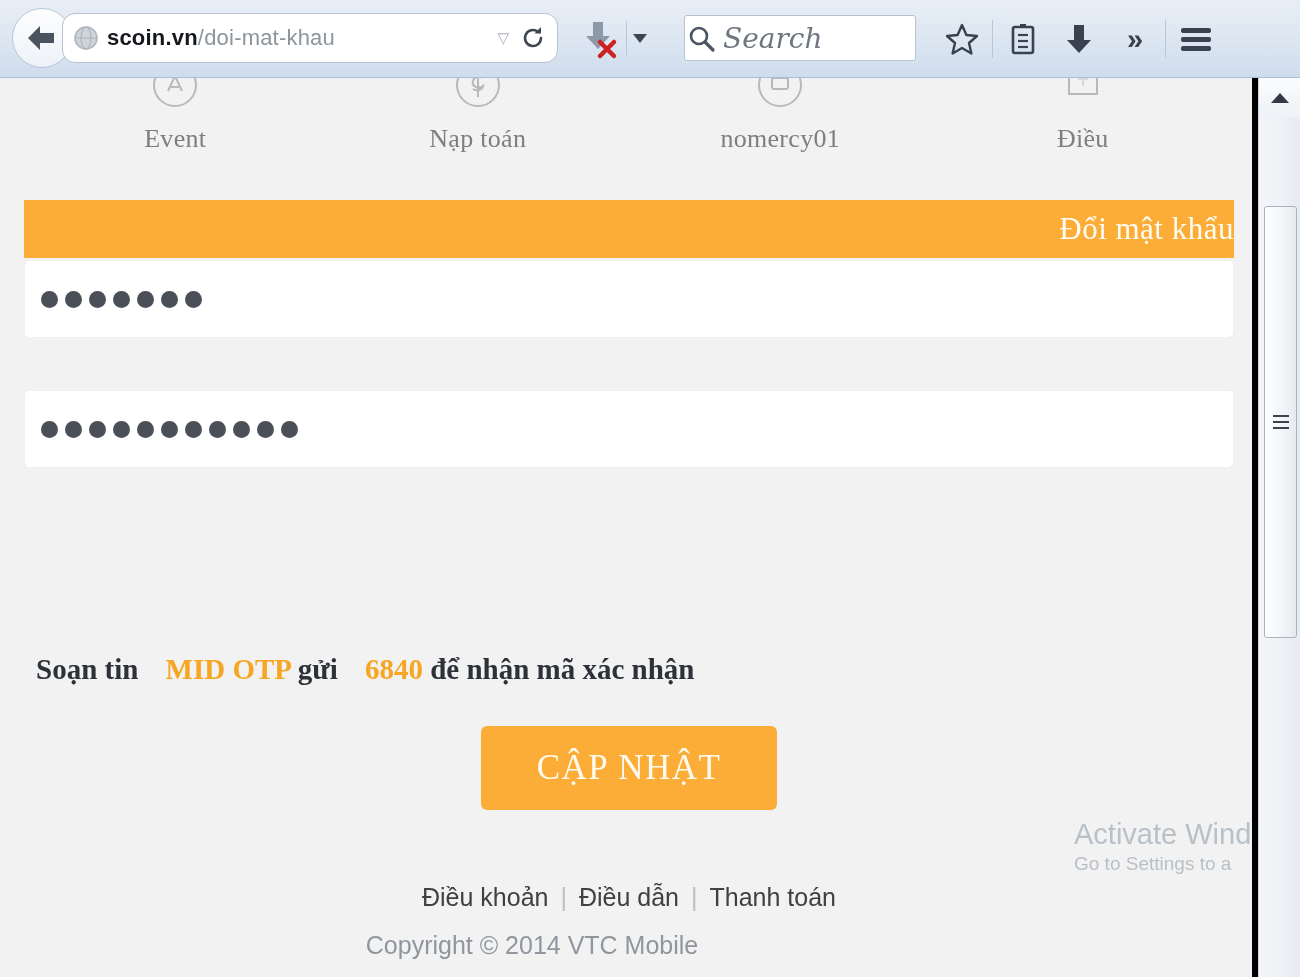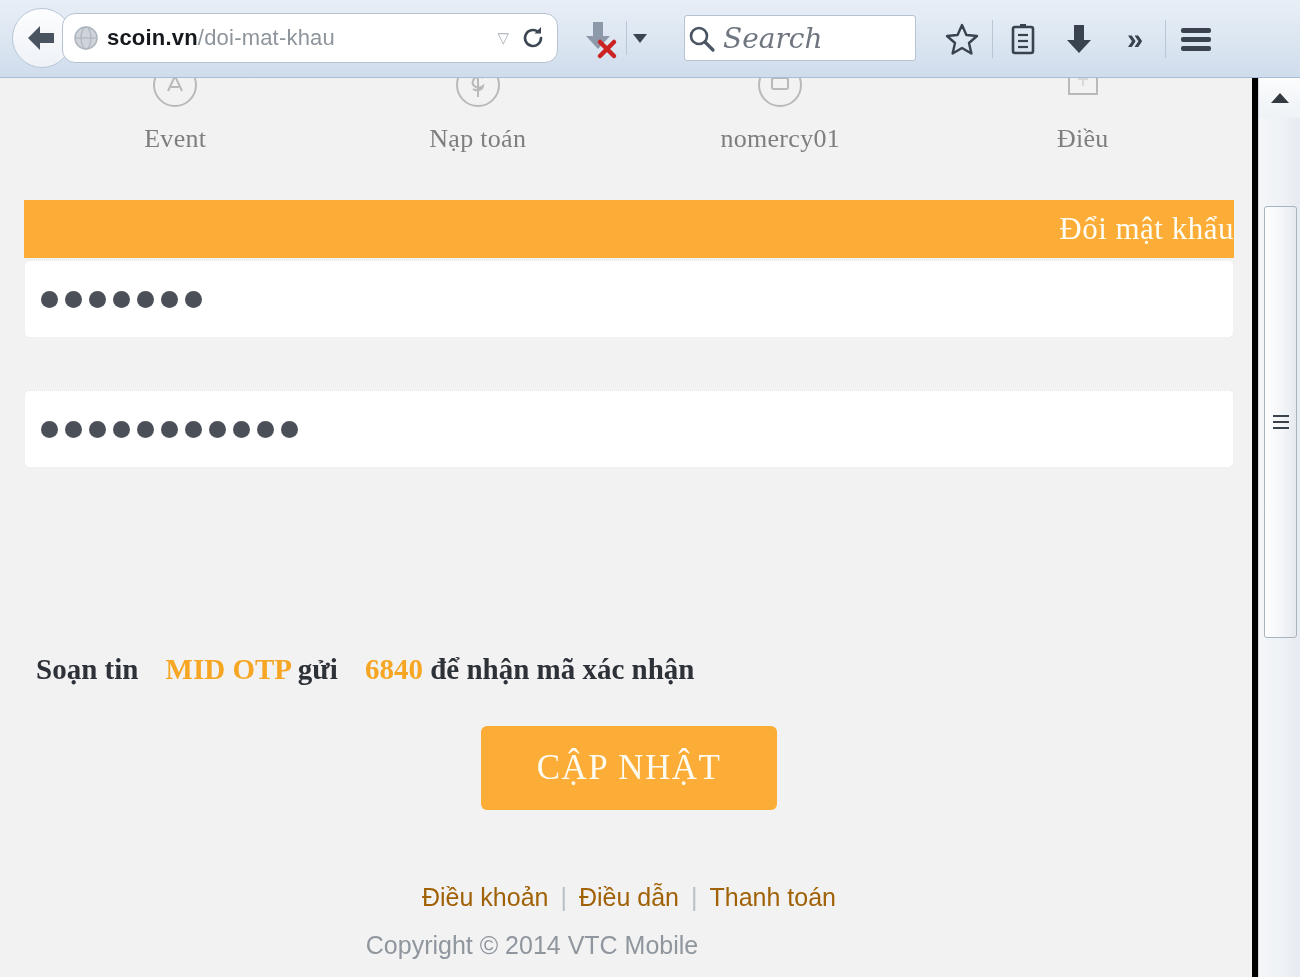--- a/index.html
+++ b/index.html
@@ -253,21 +253,21 @@
 
   .footer-links {
     position: absolute;
     left: 0; top: 805px;
     width: 1258px;
     text-align: center;
     font-size: 25px;
     color: #9aa1a9;
   }
   .footer-links a {
-    color: #a16207;
+    color: #404040;
     text-decoration: none;
     cursor: pointer;
   }
   .footer-links .sep { color: #b9c0c8; padding: 0 12px; }
 
   .copyright {
     position: absolute;
     left: 0; top: 853px;
     width: 1064px;
     text-align: center;
@@ -485,20 +485,24 @@
     </div>
 
     <button class="update-btn">CẬP NHẬT</button>
 
     <div class="footer-links">
       <a>Điều khoản</a><span class="sep">|</span><a>Điều dẫn</a><span class="sep">|</span><a>Thanh toán</a>
     </div>
 
     <div class="copyright">Copyright © 2014 VTC Mobile</div>
 
+    <div class="watermark">
+      <div class="wm-title">Activate Wind</div>
+      <div class="wm-sub">Go to Settings to a</div>
+    </div>
 
   </div>
 </div>
 
 <div class="scrollbar">
   <div class="sb-up">
     <div class="sb-arrow-up"></div>
   </div>
   <div class="sb-thumb">
     <div class="sb-grip">

